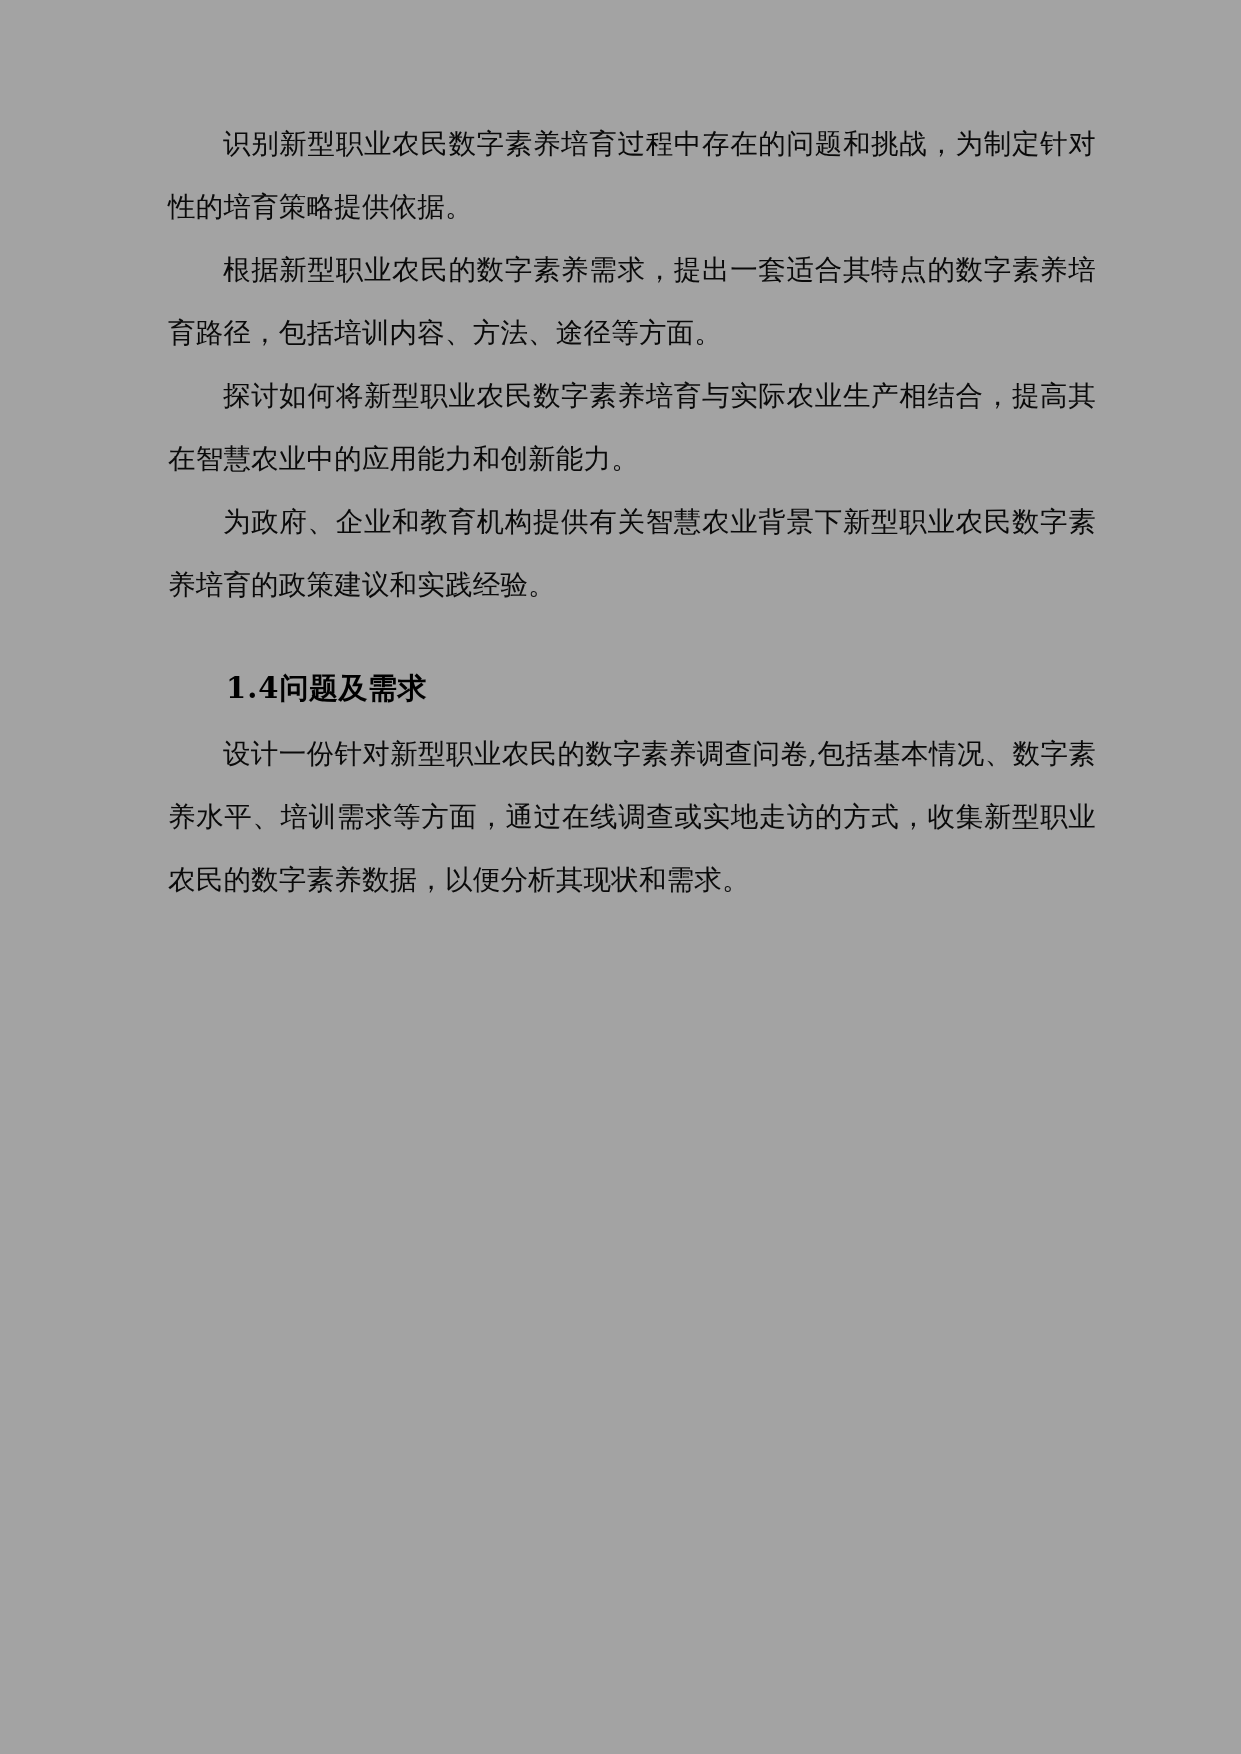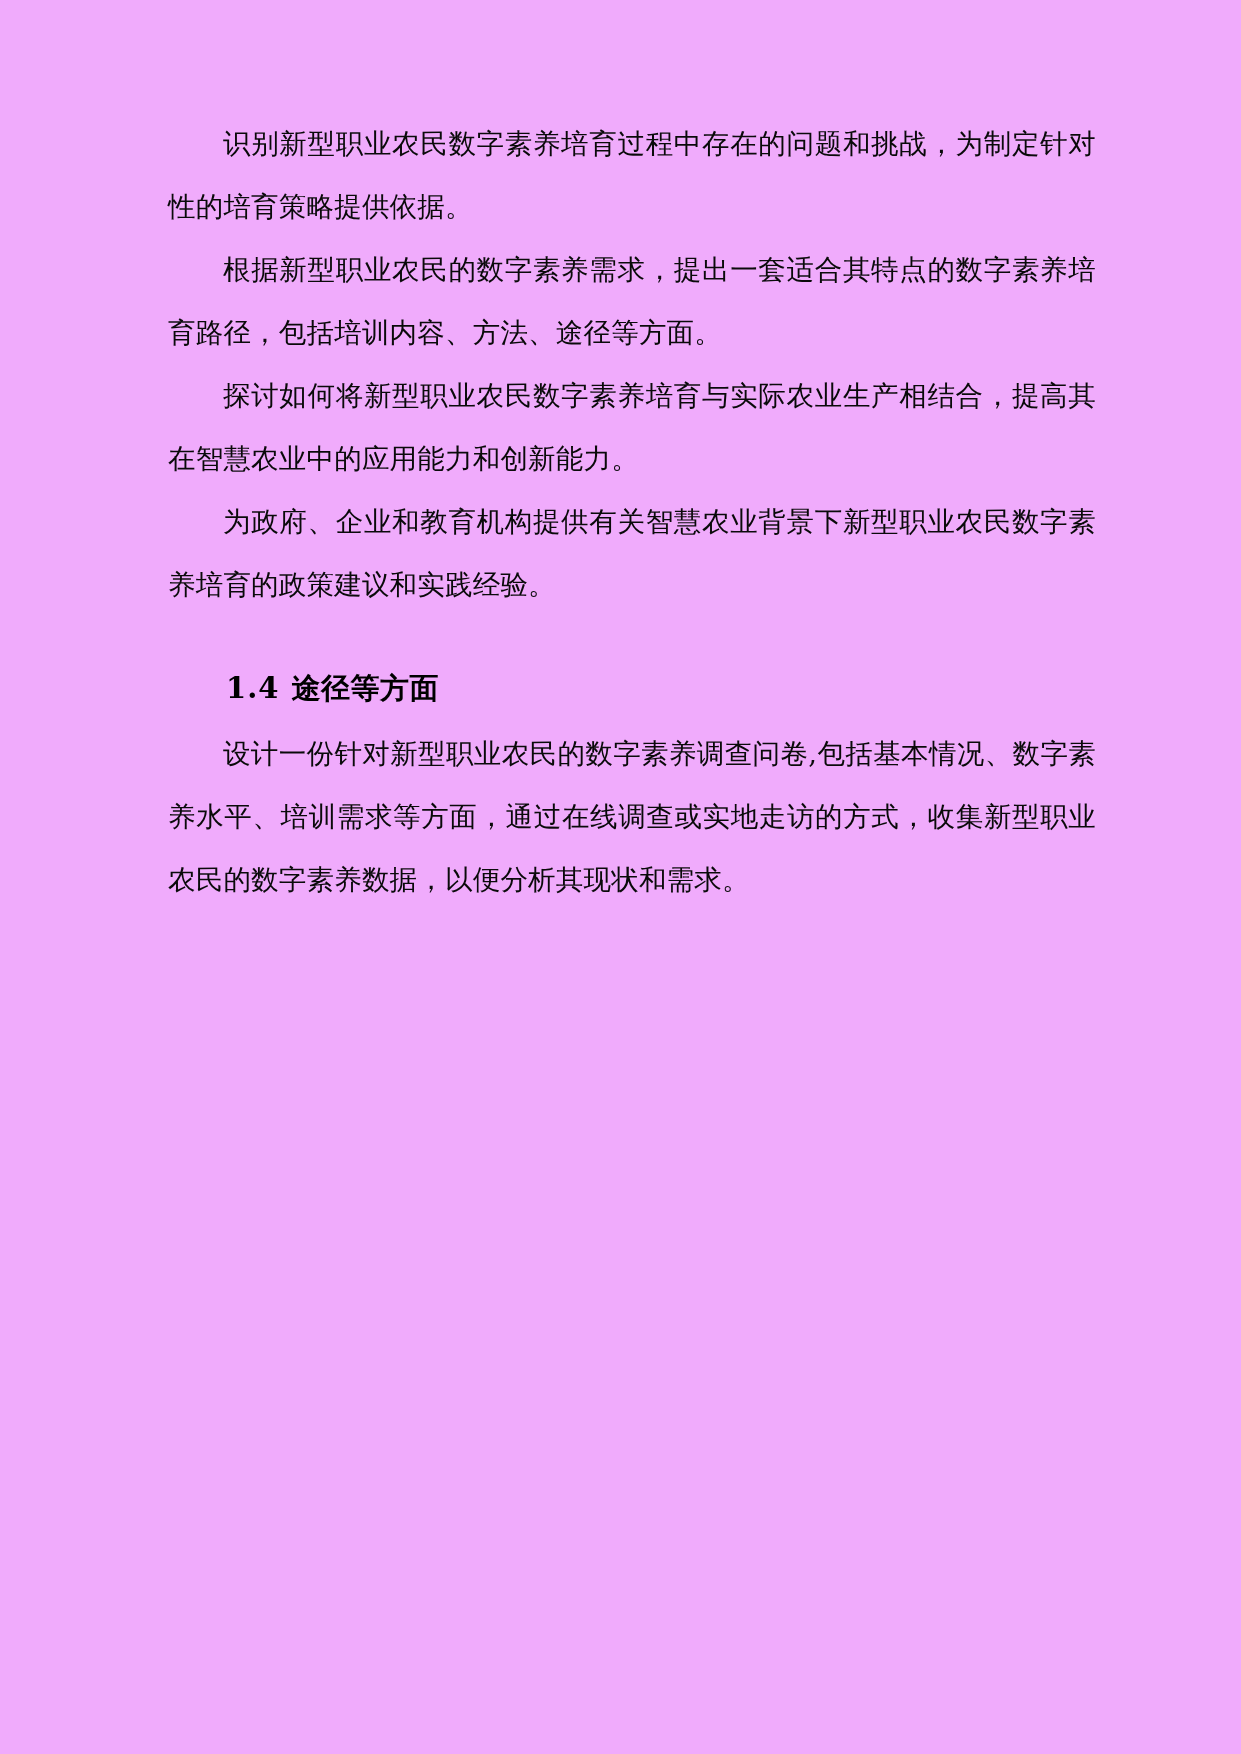--- a/index.html
+++ b/index.html
@@ -13,21 +13,21 @@
     font-family: "DejaVu Serif", "Liberation Serif", serif;
     color: #000000;
     -webkit-font-smoothing: antialiased;
   }
   .page {
     position: relative;
     width: 1241px;
     height: 1754px;
     box-sizing: border-box;
     padding: 112px 110px 100px 168px;
-    background: #f0abfc;
+    background: #a3a3a3;
   }
   .doc-body {
     width: 928px;
   }
   p.para {
     margin: 0 0 0 0;
     font-size: 27.5px;
     line-height: 63px;
     text-indent: 2em;
     text-align: justify;
@@ -41,35 +41,34 @@
     font-size: 29px;
     line-height: 60px;
     font-weight: bold;
     text-indent: 2em;
     letter-spacing: 0.5px;
     color: #000000;
     font-family: "DejaVu Serif", "Liberation Serif", serif;
   }
   .heading .num {
     letter-spacing: 1px;
-    margin-right: 12px;
   }
   .gap-small { height: 6px; }
 </style>
 </head>
 <body>
 
 <div class="page">
   <div class="doc-body">
 
     <p class="para">识别新型职业农民数字素养培育过程中存在的问题和挑战，为制定针对性的培育策略提供依据。</p>
     <p class="para">根据新型职业农民的数字素养需求，提出一套适合其特点的数字素养培育路径，包括培训内容、方法、途径等方面。</p>
     <p class="para">探讨如何将新型职业农民数字素养培育与实际农业生产相结合，提高其在智慧农业中的应用能力和创新能力。</p>
     <p class="para">为政府、企业和教育机构提供有关智慧农业背景下新型职业农民数字素养培育的政策建议和实践经验。</p>
 
     <div class="gap-small"></div>
 
-    <h2 class="heading"><span class="num">1.4</span><span>途径等方面</span></h2>
+    <h2 class="heading"><span class="num">1.4</span><span>问题及需求</span></h2>
 
     <p class="para">设计一份针对新型职业农民的数字素养调查问卷,包括基本情况、数字素养水平、培训需求等方面，通过在线调查或实地走访的方式，收集新型职业农民的数字素养数据，以便分析其现状和需求。</p>
 
   </div>
 </div>
 
 </body></html>

